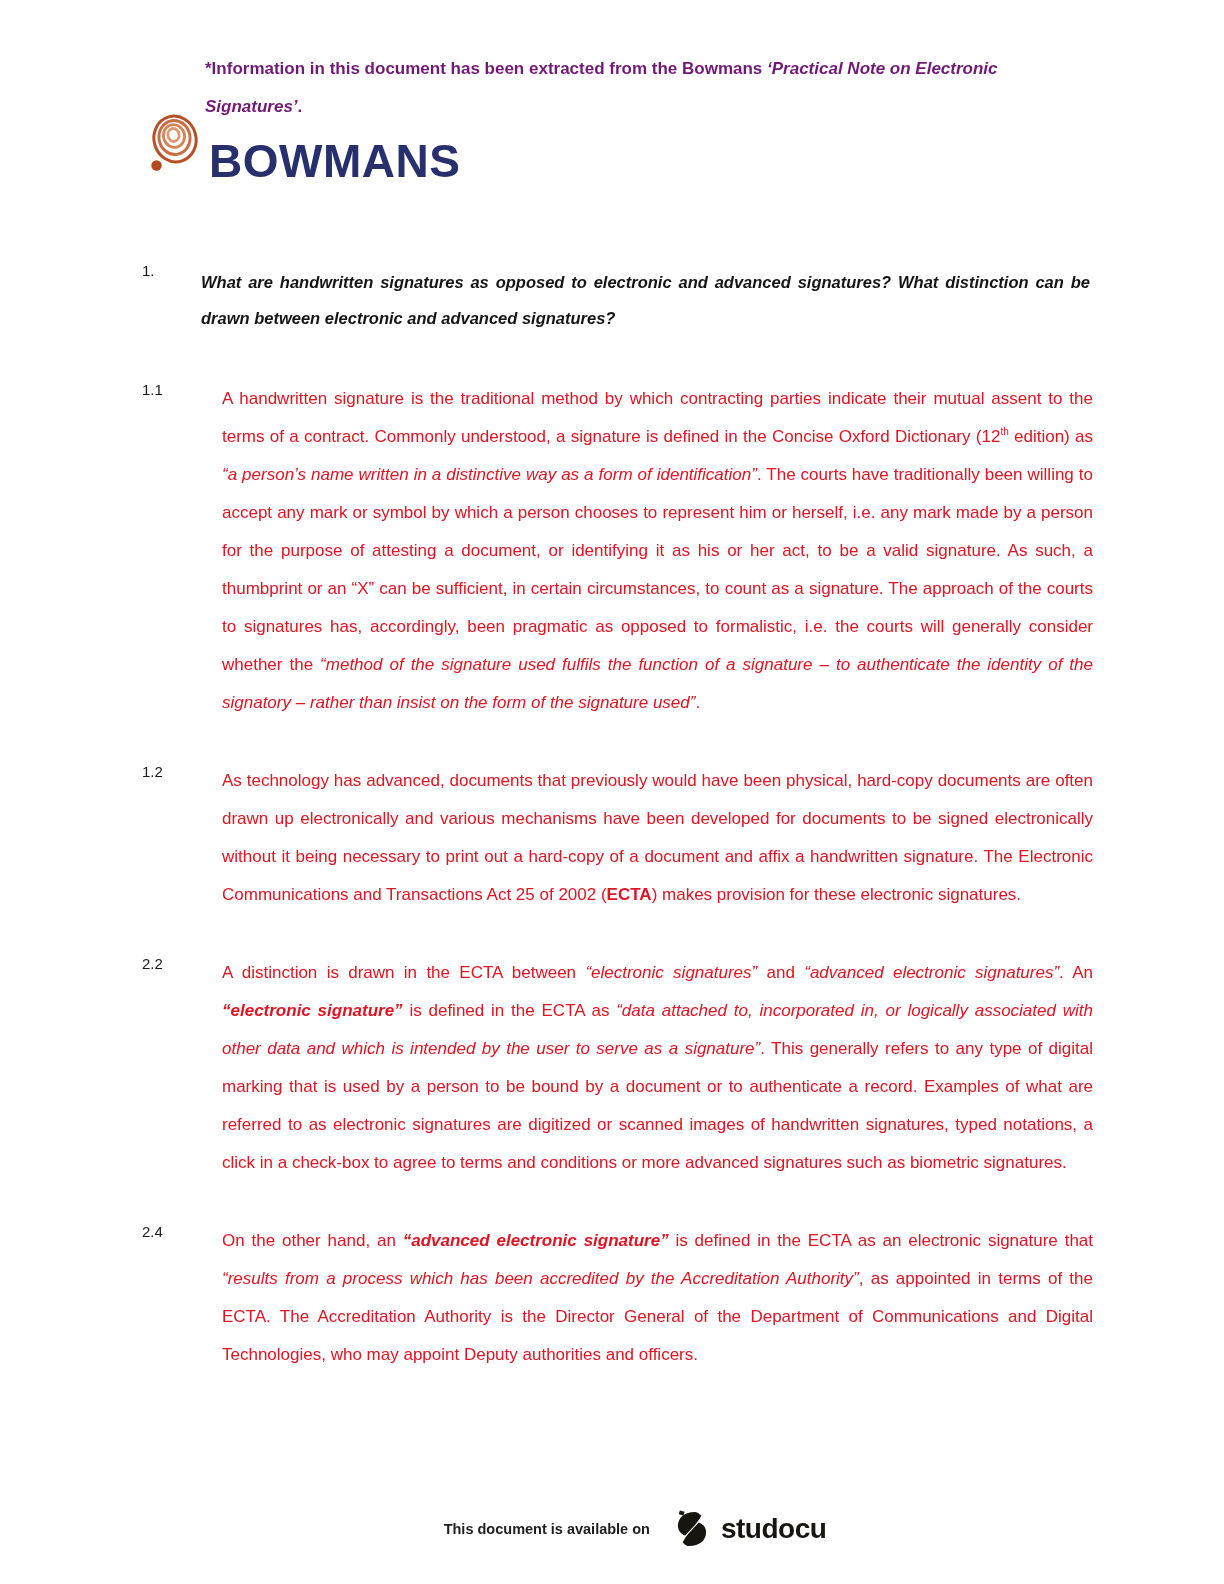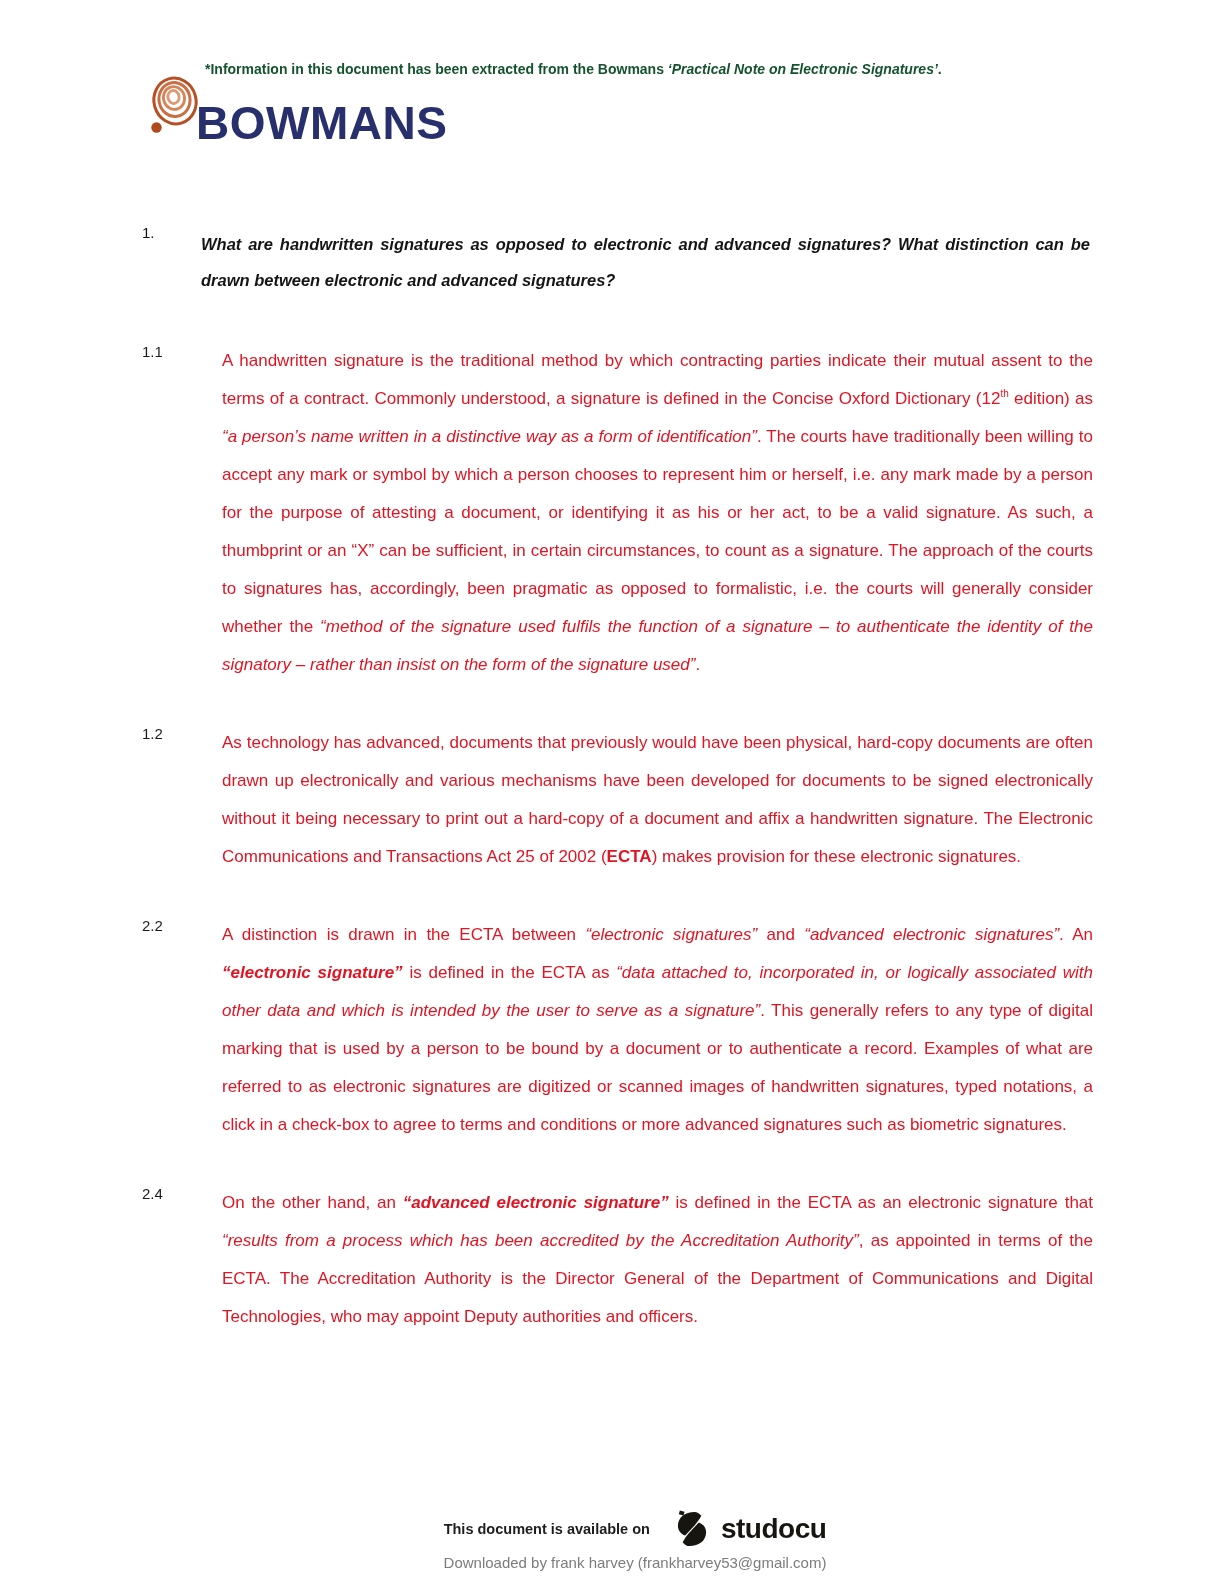--- a/index.html
+++ b/index.html
@@ -17,39 +17,39 @@
     margin:0 auto;
     background:#ffffff;
     font-family:"Liberation Sans", sans-serif;
     color:var(--ink);
     overflow:hidden;
   }
   
   .note{
     margin:50px 0 0 205px;
     width:805px;
-    font-size:14px;
+    font-size:17px;
     line-height:38px;
-    color:#14532d;
+    color:#701a75;
     font-weight:700;
   }
   .seg-b{font-weight:700;}
   .seg-i{font-style:italic;}
   .seg-bi{font-weight:700;font-style:italic;}
   sup{font-size:10px;line-height:0;vertical-align:super;margin-top:36px;}
   
   .logo{
     position:relative;
     margin:-14px 0 0 148px;
     height:92px;
     width:400px;
   }
   .spiral{position:absolute;left:0;top:0;width:52px;height:62px;}
   .wordmark{
-    position:absolute;left:48px;top:24px;
+    position:absolute;left:61px;top:24px;
     font-size:46px;font-weight:700;letter-spacing:0.5px;
     color:var(--navy);
     line-height:1.1;
   }
   
   .qrow{display:flex;margin:56px 130px 0 142px;}
   .qnum{width:55px;font-size:15px;color:#151515;padding-top:2px;flex:none;}
   .qtext{
     flex:1;font-weight:700;font-style:italic;
     font-size:16.5px;line-height:36px;text-align:justify;color:#151515;
@@ -117,16 +117,15 @@
   <div class="footer">
     <div class="frow">
       <span class="favail">This document is available on</span>
       <svg class="sicon" viewBox="0 0 44 44">
         <path d="M8.6 1.6 l5.2 1.3 -1.1 4.2 -5.2 -1.3 Z" fill="#17150f"></path>
         <path d="M25 3.2 C14 3.2 6.5 9.4 6.5 18.3 c0 5.3 3.1 9 8 10.9 L25.3 17.6 c2.5-2.9 5-6.4 7-10.1 C29.8 4.6 27.6 3.2 25 3.2 Z" fill="#17150f"></path>
         <path d="M19 40.8 c11 0 18.5-6.2 18.5-15.1 c0-5.3-3.1-9-8-10.9 L18.7 26.4 c-2.5 2.9-5 6.4-7 10.1 c2.5 2.9 4.7 4.3 7.3 4.3 Z" fill="#17150f"></path>
       </svg>
       <span class="sword">studocu</span>
     </div>
-    <div class="fdown">Downloaded by frank harvey (frankharvey53@gmail.com)</div>
   </div>
 
 </div>
 
 </body></html>

